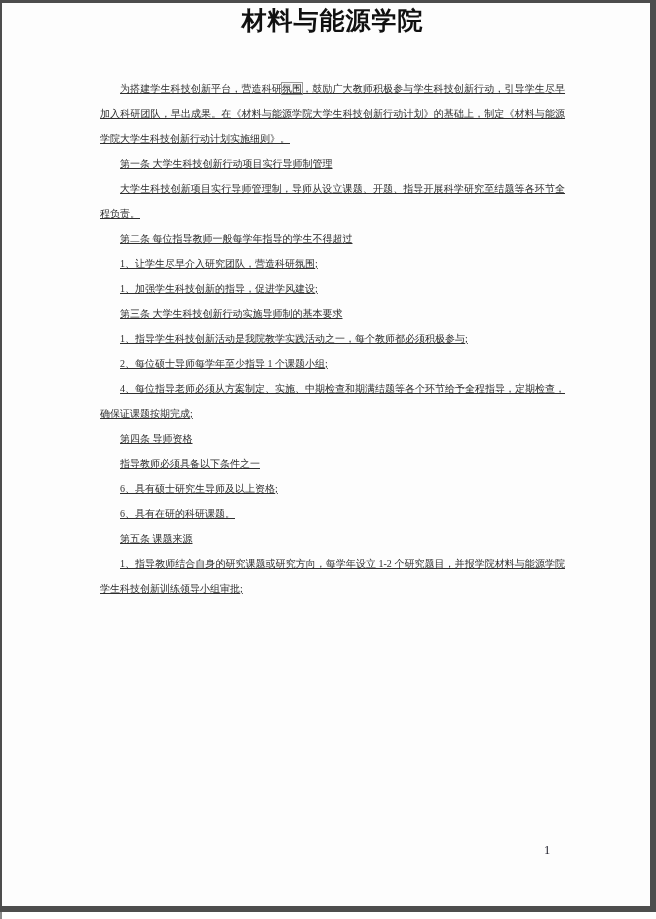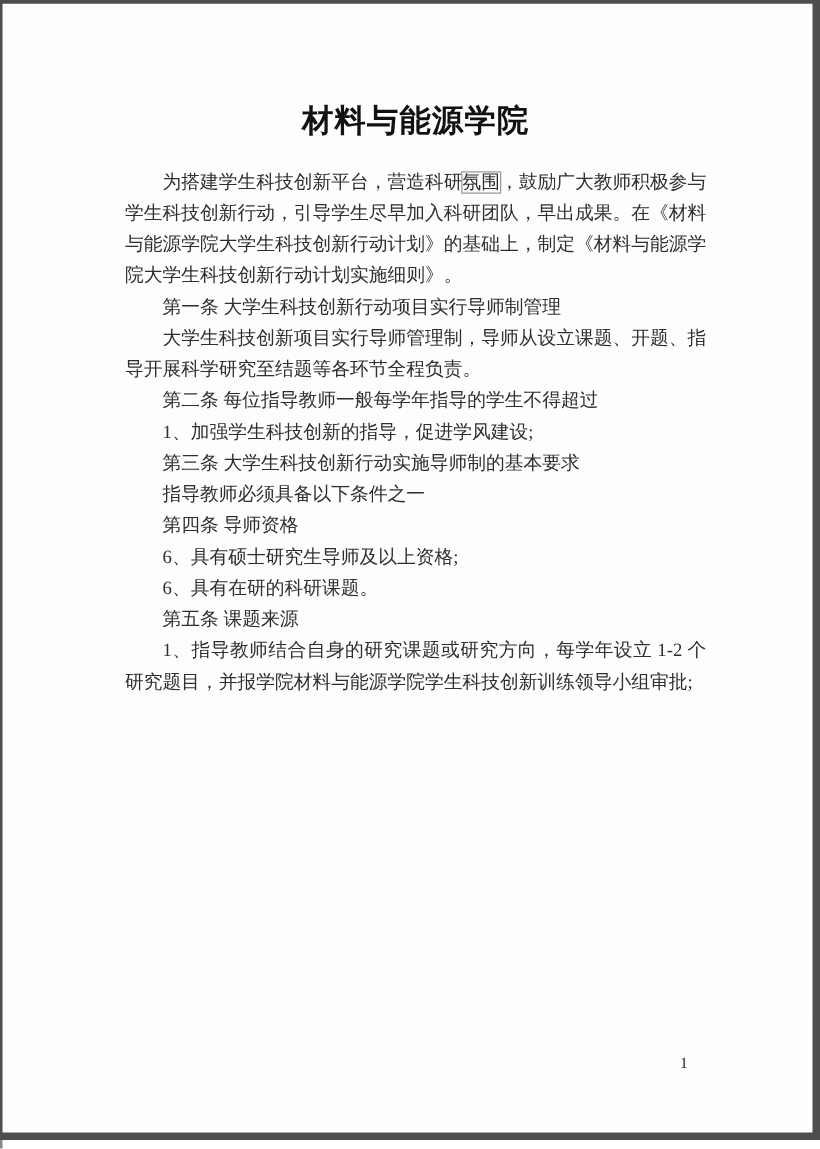--- a/index.html
+++ b/index.html
@@ -32,36 +32,36 @@
   }
   .doc-content {
     box-sizing: border-box;
     width: 100%;
     height: 100%;
     padding: 0 85px 0 98px;
     font-family: "Liberation Serif", "DejaVu Serif", serif;
     color: #2e2e2e;
   }
   .doc-title {
-    margin-top: 77px;
     text-align: center;
     font-family: "Liberation Sans", "DejaVu Sans", sans-serif;
     font-weight: bold;
     color: #111111;
   }
   .doc-title .title-line {
     font-size: 25px;
     line-height: 34px;
     letter-spacing: 1px;
     white-space: nowrap;
   }
   .doc-body {
-    margin-top: 20px;
-    font-size: 15px;
+    margin-top: 39px;
+    font-size: 10px;
     line-height: 25px;
+    text-decoration: underline;
   }
   .para {
     margin: 0;
     padding: 0;
     text-indent: 2em;
     text-align: justify;
     color: #2e2e2e;
   }
   .field-box {
     outline: 1px solid #999999;
@@ -83,24 +83,28 @@
   <div class="page">
     <div class="doc-content">
       <div class="doc-title">
         <div class="title-line">材料与能源学院</div>
       </div>
       <div class="doc-body">
           <p class="para body"><span>为搭建学生科技创新平台，营造科研</span><span class="field-box">氛围</span><span>，鼓励广大教师积极参与学生科技创新行动，引导学生尽早加入科研团队，早出成果。在《材料与能源学院大学生科技创新行动计划》的基础上，制定《材料与能源学院大学生科技创新行动计划实施细则》。</span></p>
           <p class="para heading"><span>第一条 大学生科技创新行动项目实行导师制管理</span></p>
           <p class="para body"><span>大学生科技创新项目实行导师管理制，导师从设立课题、开题、指导开展科学研究至结题等各环节全程负责。</span></p>
           <p class="para heading"><span>第二条 每位指导教师一般每学年指导的学生不得超过</span></p>
+          <p class="para body"><span>1、让学生尽早介入研究团队，营造科研氛围;</span></p>
           <p class="para body"><span>1、加强学生科技创新的指导，促进学风建设;</span></p>
           <p class="para heading"><span>第三条 大学生科技创新行动实施导师制的基本要求</span></p>
+          <p class="para body"><span>1、指导学生科技创新活动是我院教学实践活动之一，每个教师都必须积极参与;</span></p>
+          <p class="para body"><span>2、每位硕士导师每学年至少指导 1 个课题小组;</span></p>
+          <p class="para body"><span>4、每位指导老师必须从方案制定、实施、中期检查和期满结题等各个环节给予全程指导，定期检查，确保证课题按期完成;</span></p>
+          <p class="para heading"><span>第四条 导师资格</span></p>
           <p class="para body"><span>指导教师必须具备以下条件之一</span></p>
-          <p class="para heading"><span>第四条 导师资格</span></p>
           <p class="para body"><span>6、具有硕士研究生导师及以上资格;</span></p>
           <p class="para body"><span>6、具有在研的科研课题。</span></p>
           <p class="para heading"><span>第五条 课题来源</span></p>
           <p class="para body"><span>1、指导教师结合自身的研究课题或研究方向，每学年设立 1-2 个研究题目，并报学院材料与能源学院学生科技创新训练领导小组审批;</span></p>
         </div>
     </div>
     <div class="page-number">1</div>
   </div>
   <div class="page-gap"></div>
 </div>

